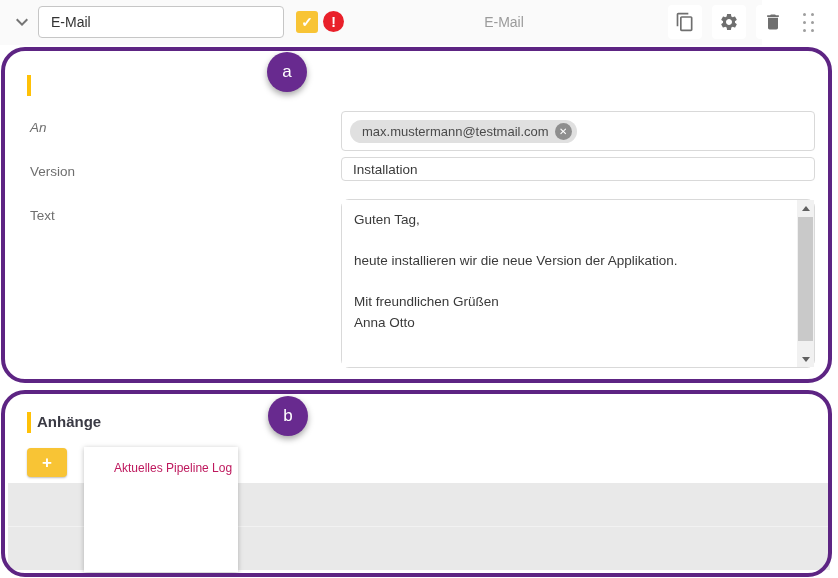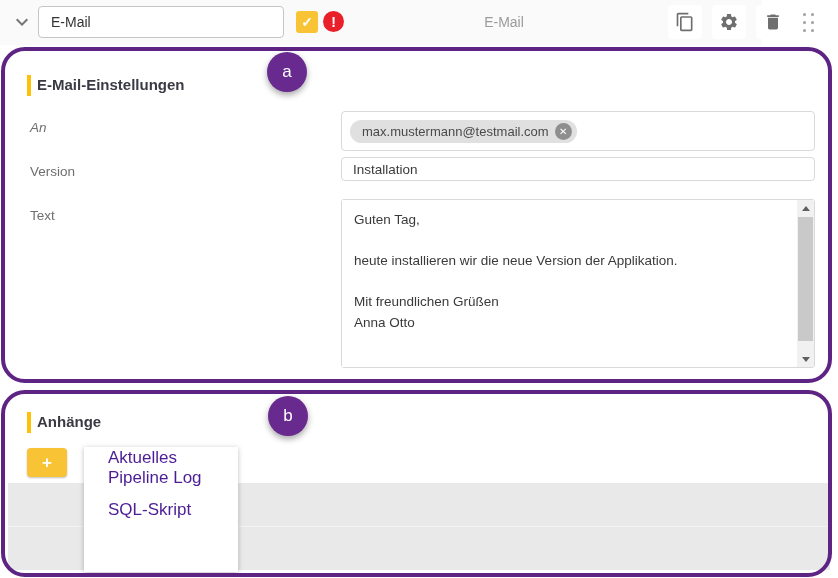--- a/index.html
+++ b/index.html
@@ -44,42 +44,42 @@
     padding:0 5px 0 12px; cursor:default;}
   .chip-text{font-size:13px; color:#4A4A4A; margin-right:6px;}
   .chip-close{width:17px; height:17px; border-radius:50%; background:#8E8E8E; color:#fff;
     display:flex; align-items:center; justify-content:center; font-size:10px; cursor:pointer;}
 
   .betreff-input{position:absolute; left:341px; top:157px; width:474px; height:24px;
     border:1px solid var(--field-border); border-radius:4px; background:#fff; padding:0 11px;
     font-family:"Liberation Sans", sans-serif; font-size:13.5px; color:#3A3A3A; outline:none;}
 
   .textarea-wrap{position:absolute; left:341px; top:199px; width:474px; height:169px;
-    border:1px solid var(--field-border); border-radius:3px; background:#fff;}
+    border:1px solid var(--field-border); border-radius:8px; background:#fff;}
   .textarea-wrap textarea{position:absolute; left:0; top:0; width:455px; height:167px; border:none;
     resize:none; overflow:hidden; outline:none; padding:10px 12px;
     font-family:"Liberation Sans", sans-serif; font-size:13.5px; line-height:20.5px; color:#3A3A3A;}
   .fake-scrollbar{position:absolute; right:0; top:0; width:17px; height:167px; background:#F1F1F1;}
   .sb-btn{position:absolute; left:0; width:17px; height:16px; background:#F1F1F1;
     display:flex; align-items:center; justify-content:center; cursor:pointer;}
   .sb-up{top:0;} .sb-down{bottom:0;}
   .tri-up{width:0; height:0; border-left:4px solid transparent; border-right:4px solid transparent; border-bottom:5px solid #606060;}
   .tri-down{width:0; height:0; border-left:4px solid transparent; border-right:4px solid transparent; border-top:5px solid #606060;}
   .sb-thumb{position:absolute; left:1px; top:17px; width:15px; height:124px; background:#C9C9C9; cursor:pointer;}
 
   
   .add-btn{position:absolute; left:27px; top:448px; width:40px; height:29px; background:var(--amber);
     border:none; border-radius:4px; color:#fff; font-size:17px; font-weight:bold; cursor:pointer;
     box-shadow:0 1px 2px rgba(0,0,0,0.25); display:flex; align-items:center; justify-content:center;}
   .empty-row{position:absolute; left:8px; top:483px; width:822px; height:87px; background:#E9E9E9; z-index:1;}
   .empty-row-divider{position:absolute; left:8px; top:526px; width:822px; height:1px; background:#F2F2F2; z-index:1;}
   .dropdown{position:absolute; left:84px; top:447px; width:154px; height:125px; background:#fff;
     box-shadow:0 1px 5px rgba(0,0,0,0.25); z-index:2; overflow:hidden;}
-  .dropdown-item{height:42px; display:flex; align-items:center; padding-left:24px;
-    font-size:17px; color:#4c1d95; cursor:pointer;}
+  .dropdown-item{height:42px; display:flex; align-items:center; padding-left:30px;
+    font-size:12px; color:#be185d; cursor:pointer;}
 
   
   .anno-box{position:absolute; border:4px solid var(--purple); border-radius:24px;
     pointer-events:none; z-index:3;}
   .anno-box-a{left:1px; top:47px; width:831px; height:336px;}
   .anno-box-b{left:1px; top:390px; width:831px; height:187px;}
   .anno-circle{position:absolute; width:40px; height:40px; border-radius:50%; background:var(--circle-purple);
     color:#fff; font-size:17px; display:flex; align-items:center; justify-content:center;
     box-shadow:0 3px 6px rgba(0,0,0,0.35); z-index:4; pointer-events:none;}
   .anno-circle-a{left:267px; top:52px;}
@@ -124,21 +124,20 @@
       <i></i>
         <i></i>
       <i></i>
         <i></i>
       <i></i>
         <i></i>
     </span>
   </div>
 
   <span class="heading-bar" style="left:27px; top:75px;"></span>
-  <div class="section-heading" style="left:37px; top:76px;">E-Mail-Einstellungen</div>
 
   <div class="field-label" style="top:120px;font-style:italic;">An</div>
   <div class="an-box">
     <span class="chip">
       <span class="chip-text">max.mustermann@testmail.com</span>
       <span class="chip-close">
         <span>✕</span>
       </span>
     </span>
   </div>
@@ -168,21 +167,20 @@
   <span class="heading-bar" style="left:27px; top:412px;"></span>
   <div class="section-heading" style="left:37px; top:413px;">Anhänge</div>
 
   <div class="empty-row"></div>
   <div class="empty-row-divider"></div>
 
   <button class="add-btn">+</button>
 
   <div class="dropdown">
     <div class="dropdown-item">Aktuelles Pipeline Log</div>
-    <div class="dropdown-item">SQL-Skript</div>
   </div>
 
   <div class="anno-box anno-box-a"></div>
   <div class="anno-box anno-box-b"></div>
   <div class="anno-circle anno-circle-a">a</div>
   <div class="anno-circle anno-circle-b">b</div>
 
 </div>
 
 </body></html>

